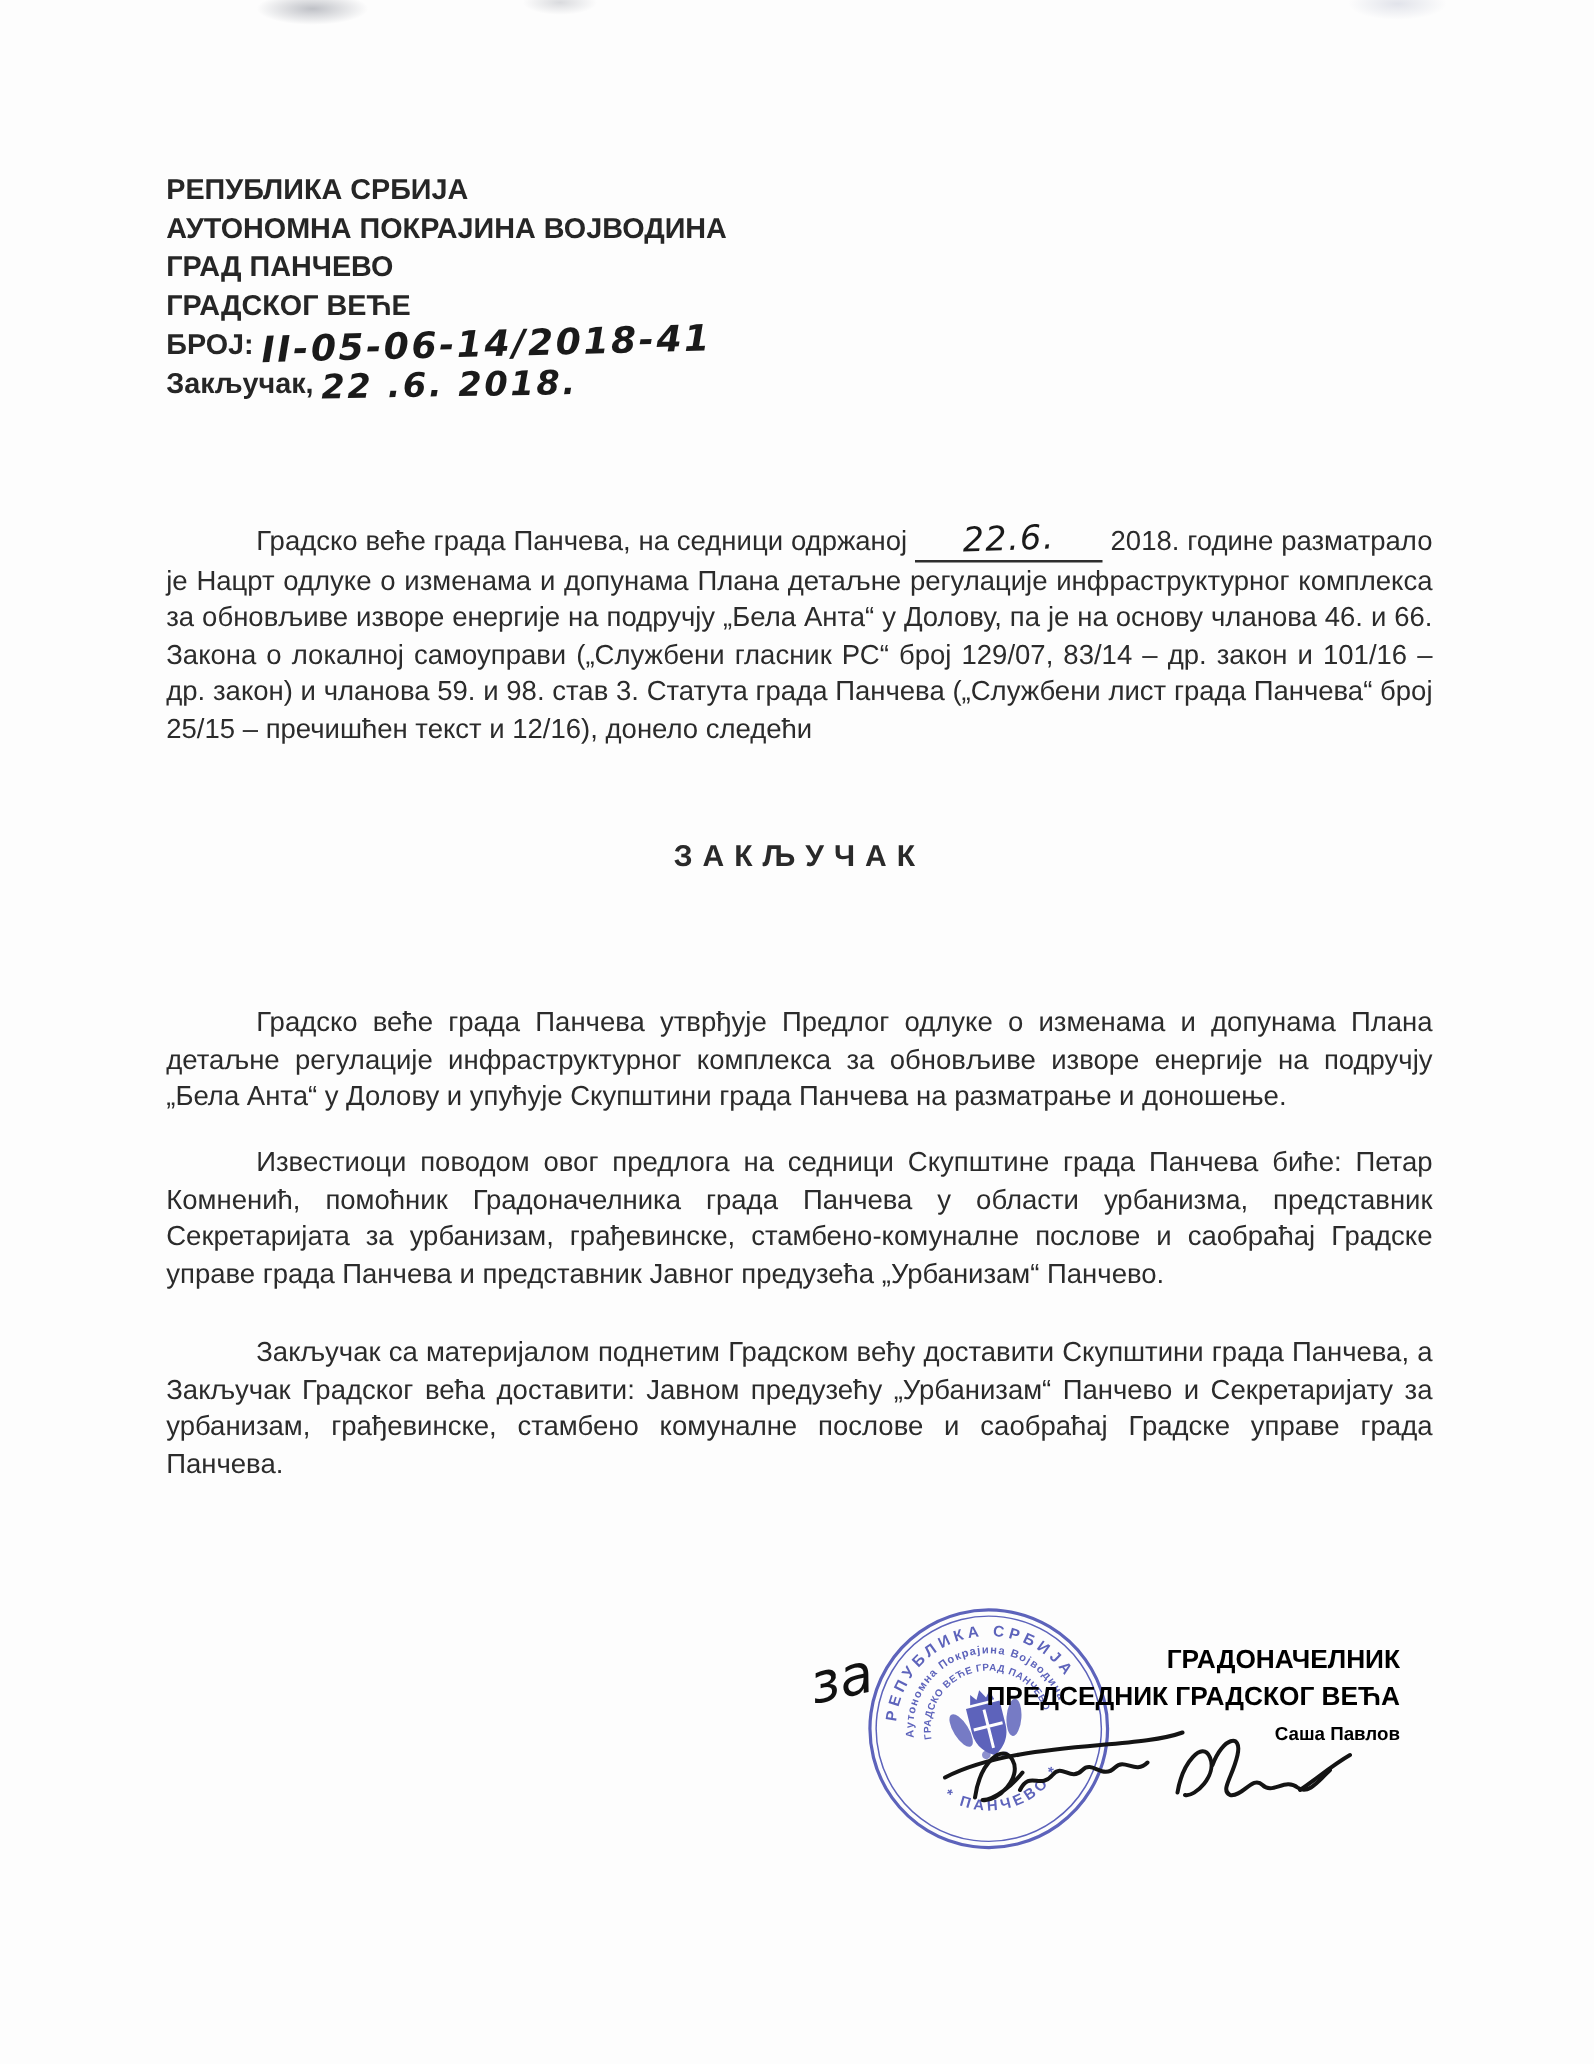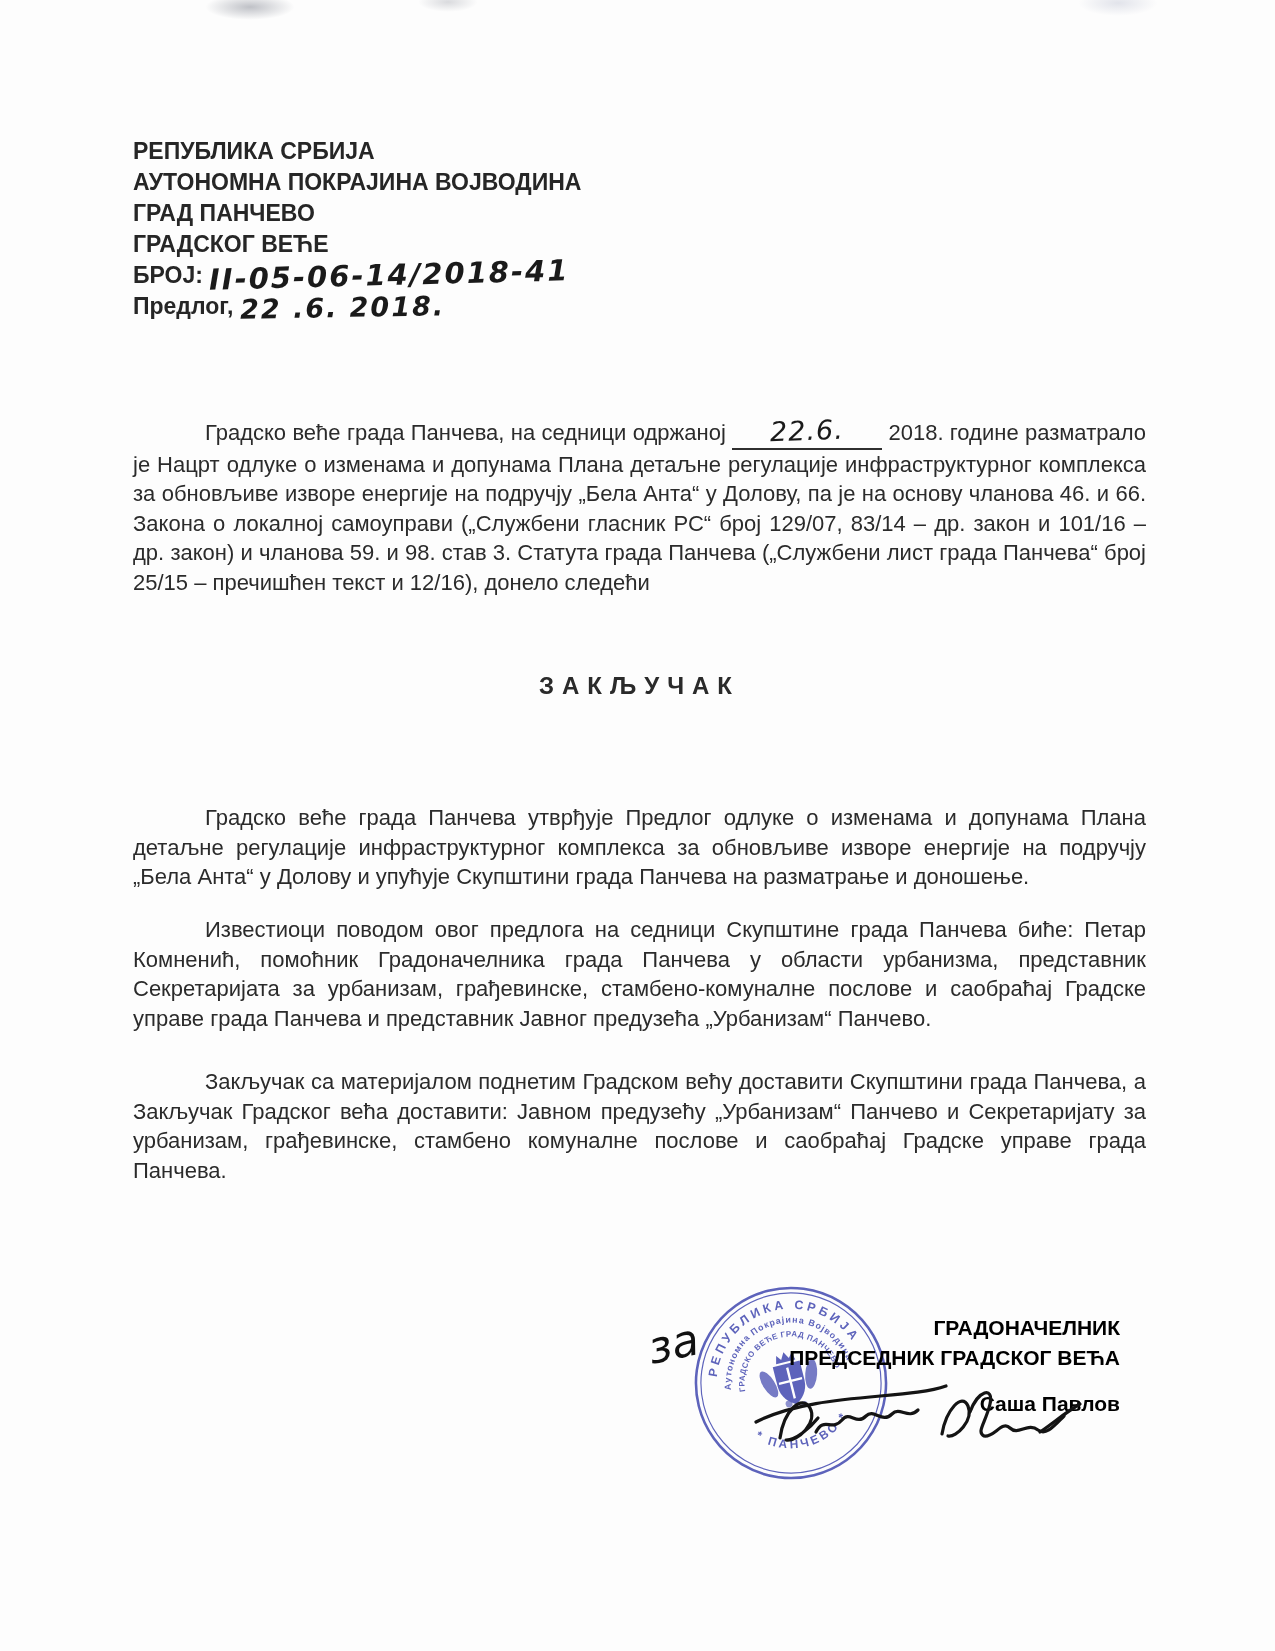--- a/index.html
+++ b/index.html
@@ -55,21 +55,21 @@
   .conclusion{
     position:absolute;left:133px;top:672px;width:1013px;
     text-align:center;
     font-weight:bold;font-size:24px;letter-spacing:8px;color:#2a2a2a;
   }
 
   .sig-block{
     position:absolute;left:700px;top:1313px;width:420px;
     text-align:right;font-weight:bold;font-size:21px;line-height:30px;color:#000000;
   }
-  .sig-block .name{font-size:21px;margin-top:16px;}
+  .sig-block .name{font-size:15px;}
 
   .stamp-wrap{position:absolute;left:692px;top:1284px;width:198px;height:198px;opacity:.82;}
   .stamp-wrap svg{transform:rotate(-14deg);}
 
   .sig-svg{position:absolute;left:590px;top:1280px;width:520px;height:190px;}
 
   .za-mark{
     position:absolute;left:648px;top:1318px;
     font-family:"DejaVu Sans", sans-serif;
     font-style:italic;font-size:44px;color:#111;
@@ -88,21 +88,21 @@
   <div class="header">
     <div>РЕПУБЛИКА СРБИЈА</div>
     <div>АУТОНОМНА ПОКРАЈИНА ВОЈВОДИНА</div>
     <div>ГРАД ПАНЧЕВО</div>
     <div>ГРАДСКОГ ВЕЋЕ</div>
     <div>
       <span>БРОЈ:</span>
       <span class="hand number">II-05-06-14/2018-41</span>
     </div>
     <div>
-      <span>Предлог,</span>
+      <span>Закључак,</span>
       <span class="hand place-date">22 .6. 2018.</span>
     </div>
   </div>
 
   <p class="para indent p1">
     <span>Градско веће града Панчева, на седници одржаној</span>
     <span class="blank-line"><span class="hand inline-date">22.6.</span></span>
     <span>2018. године разматрало је Нацрт одлуке о изменама и допунама Плана детаљне регулације инфраструктурног комплекса за обновљиве изворе енергије на подручју „Бела Анта“ у Долову, па је на основу чланова 46. и 66. Закона о локалној самоуправи („Службени гласник РС“ број 129/07, 83/14 – др. закон и 101/16 – др. закон) и чланова 59. и 98. став 3. Статута града Панчева („Службени лист града Панчева“ број 25/15 – пречишћен текст и 12/16), донело следећи</span>
   </p>
 

